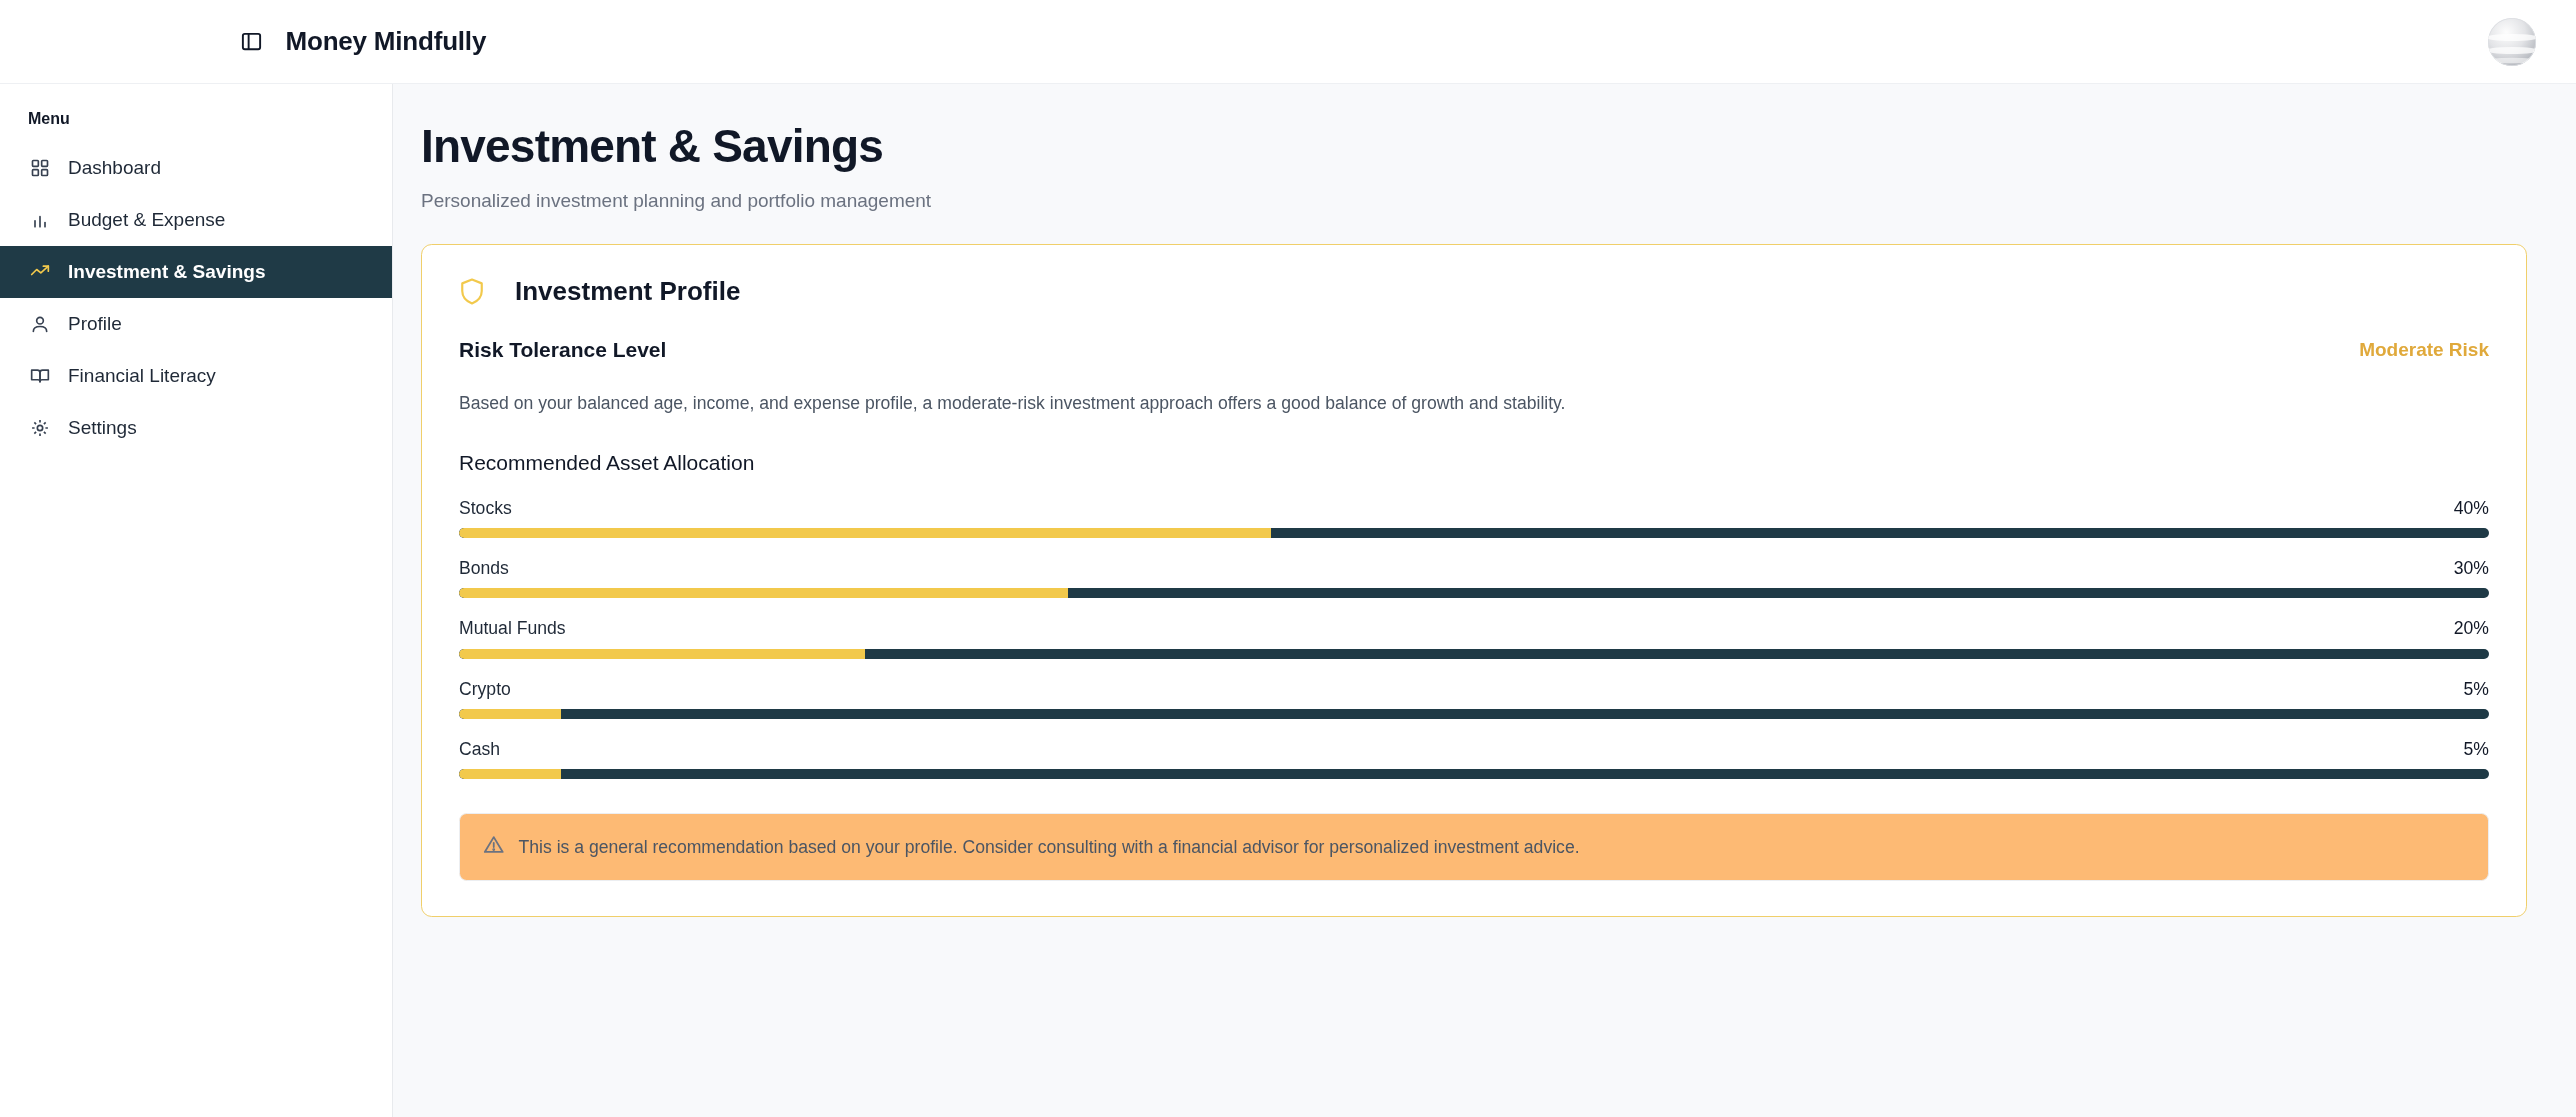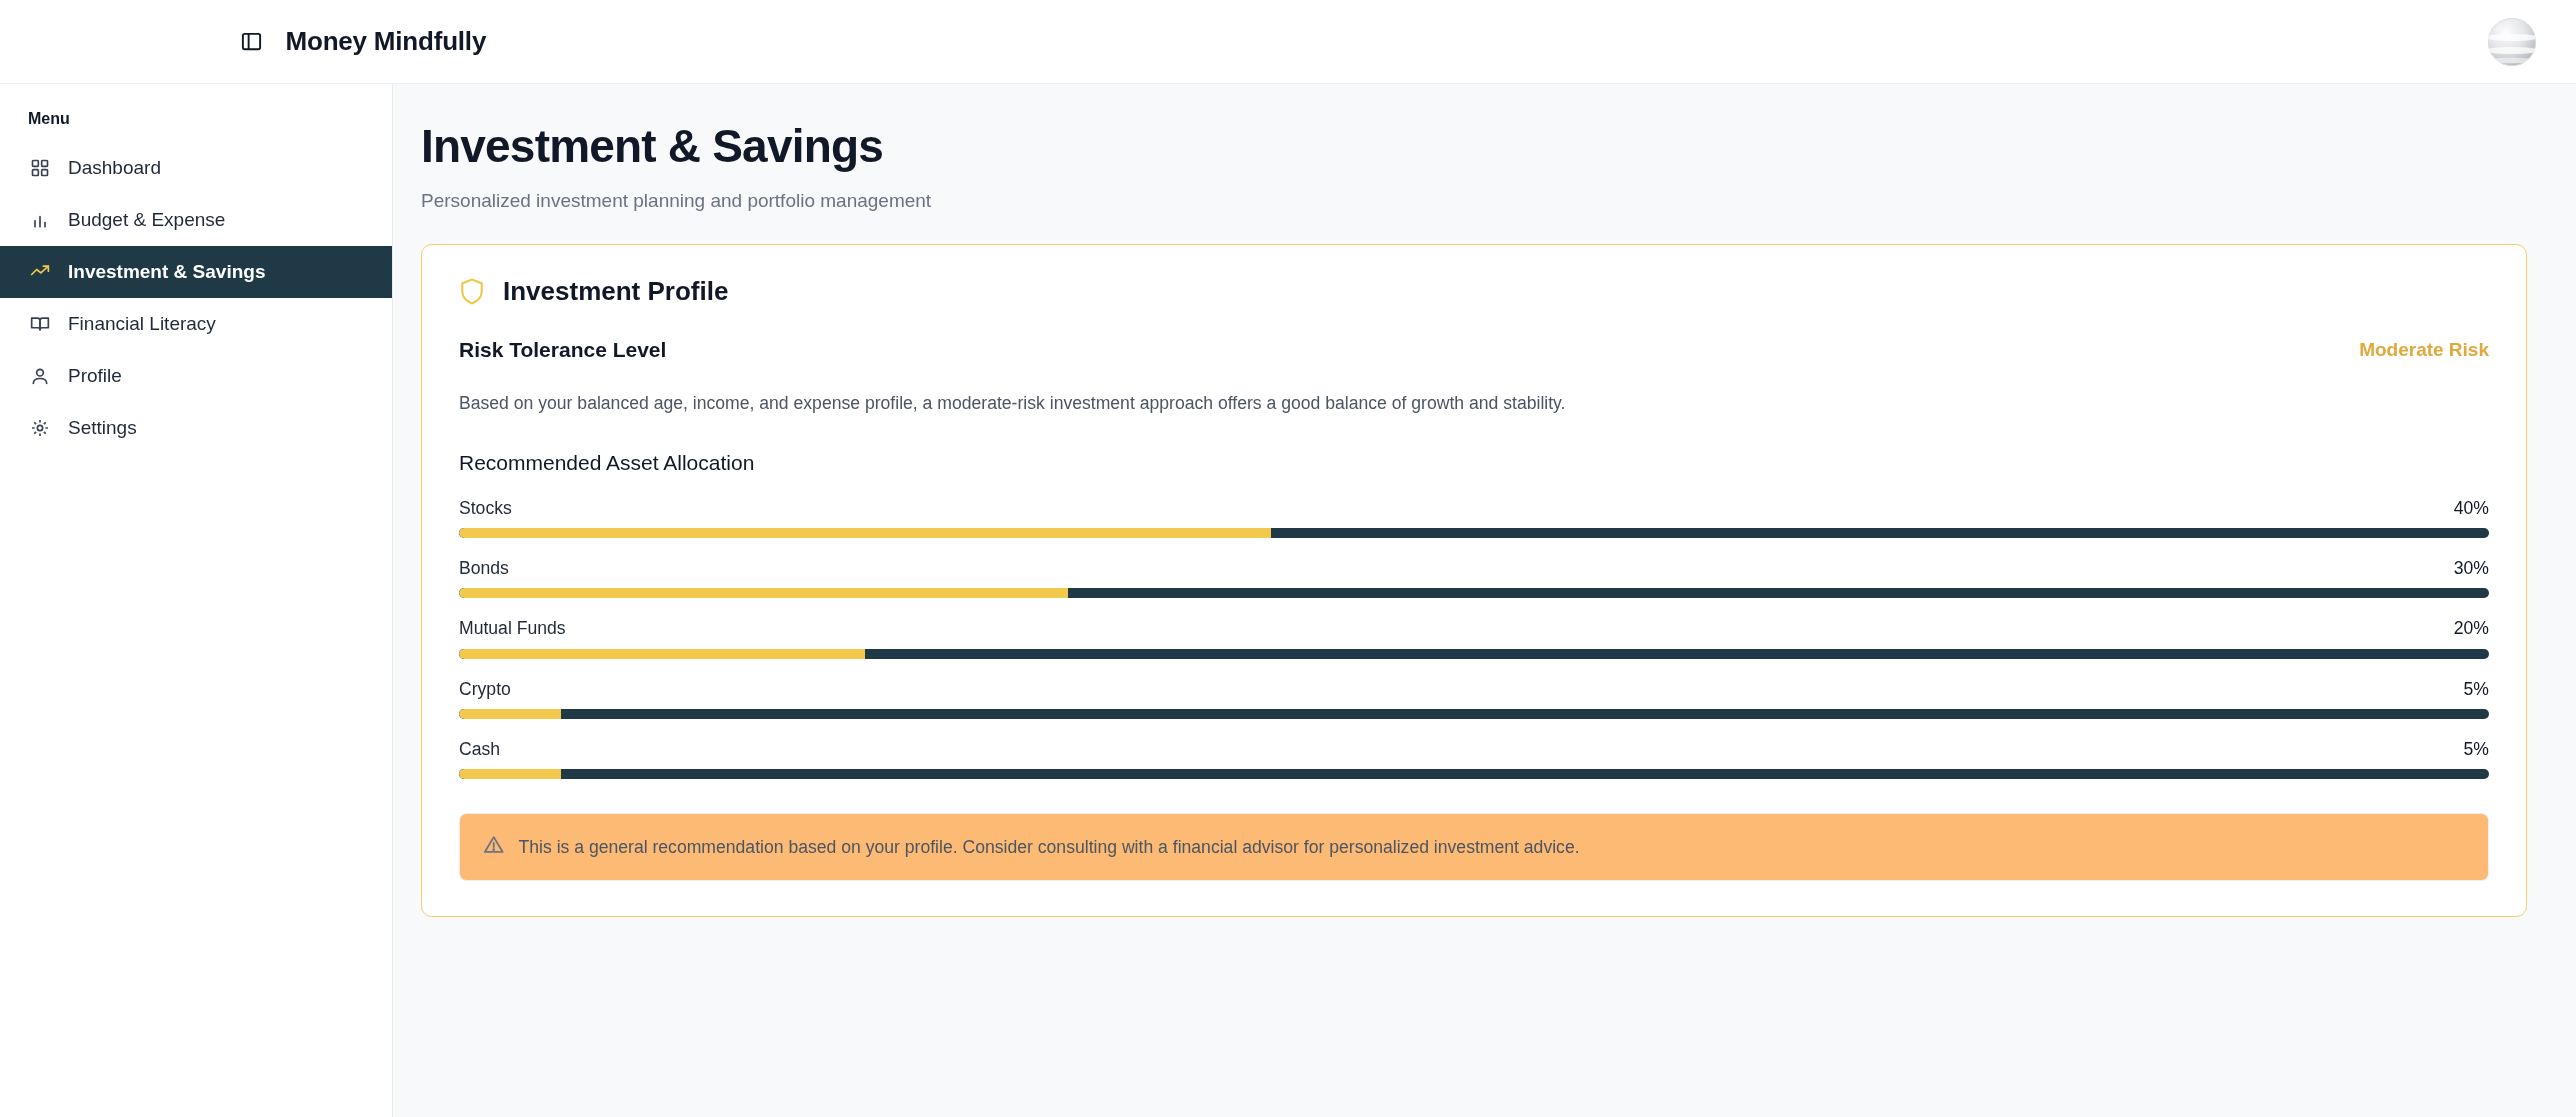--- a/index.html
+++ b/index.html
@@ -122,21 +122,21 @@
   
   .card {
     background: #ffffff;
     border: 0.8px solid #f0cf6a;
     border-radius: 10.7px;
     padding: 31px 37px 35px 37px;
   }
   .card-head {
     display: flex;
     align-items: center;
-    gap: 18px;
+    gap: 30px;
     margin-bottom: 31px;
   }
   .card-title {
     font-size: 26px;
     font-weight: bold;
     color: #111827;
   }
   .shield-icon { width: 26px; height: 29px; display: block; color: #f2c94c; }
 
   .row-between {
@@ -253,36 +253,36 @@
         <svg width="20" height="20" viewBox="0 0 24 24" fill="none" stroke="currentColor" stroke-width="2" stroke-linecap="round" stroke-linejoin="round">
           <polyline points="2,15 8,9 13,13 22,5"></polyline>
           <polyline points="16,5 22,5 22,11"></polyline>
         </svg>
       </span>
       <span>Investment &amp; Savings</span>
     </div>
 
     <div class="nav-item">
       <span class="nav-ico">
+        <svg width="20" height="20" viewBox="0 0 24 24" fill="none" stroke="currentColor" stroke-width="2" stroke-linecap="round">
+          <circle cx="12" cy="8" r="4"></circle>
+          <path d="M4 21c0-4 3.6-6 8-6s8 2 8 6"></path>
+        </svg>
+      </span>
+      <span>Profile</span>
+    </div>
+
+    <div class="nav-item">
+      <span class="nav-ico">
         <svg width="20" height="20" viewBox="0 0 24 24" fill="none" stroke="currentColor" stroke-width="2" stroke-linejoin="round">
           <path d="M2 5h7a3 3 0 0 1 3 3v11a2.5 2.5 0 0 0-2.5-2.5H2z"></path>
           <path d="M22 5h-7a3 3 0 0 0-3 3v11a2.5 2.5 0 0 1 2.5-2.5H22z"></path>
         </svg>
       </span>
       <span>Financial Literacy</span>
-    </div>
-
-    <div class="nav-item">
-      <span class="nav-ico">
-        <svg width="20" height="20" viewBox="0 0 24 24" fill="none" stroke="currentColor" stroke-width="2" stroke-linecap="round">
-          <circle cx="12" cy="8" r="4"></circle>
-          <path d="M4 21c0-4 3.6-6 8-6s8 2 8 6"></path>
-        </svg>
-      </span>
-      <span>Profile</span>
     </div>
 
     <div class="nav-item">
       <span class="nav-ico">
         <svg width="20" height="20" viewBox="0 0 24 24" fill="none" stroke="currentColor" stroke-width="2">
           <circle cx="12" cy="12" r="3.2"></circle>
           <path d="M12 2.5v3M12 18.5v3M2.5 12h3M18.5 12h3M5.2 5.2l2.1 2.1M16.7 16.7l2.1 2.1M18.8 5.2l-2.1 2.1M7.3 16.7l-2.1 2.1"></path>
         </svg>
       </span>
       <span>Settings</span>

